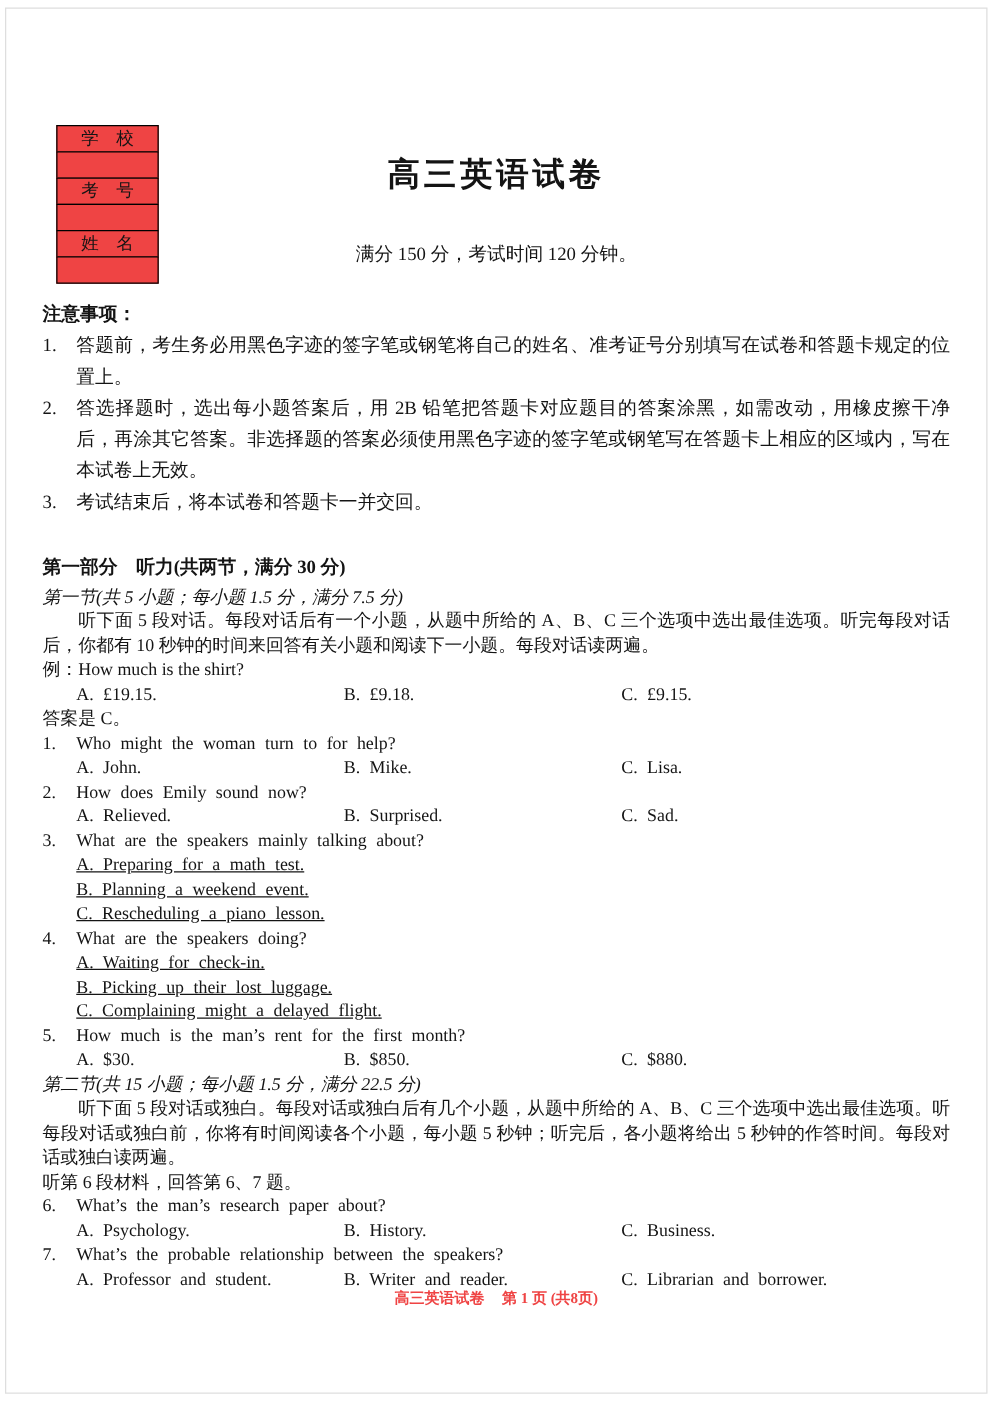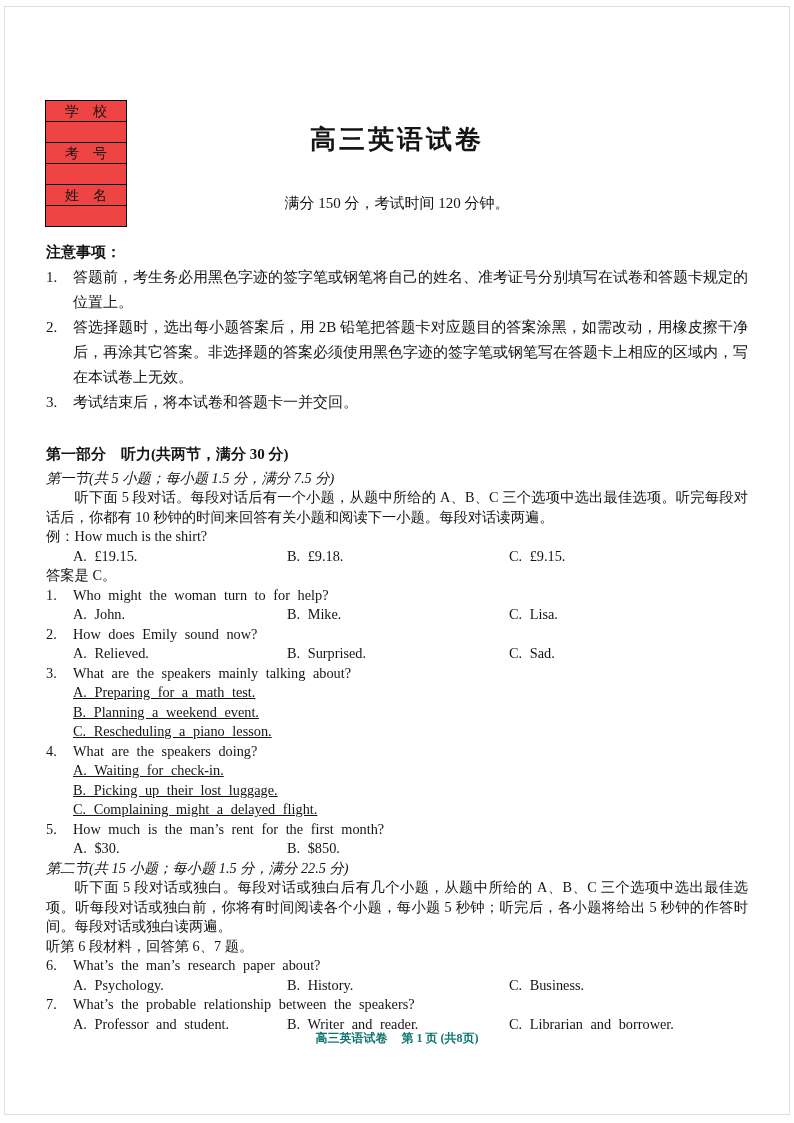--- a/index.html
+++ b/index.html
@@ -46,21 +46,21 @@
     letter-spacing: 3px;
   }
   .exam-subtitle {
     position: absolute;
     left: 0; right: 0; top: 194px;
     text-align: center;
     font-size: 15px;
   }
 
   
-  .body { padding: 0 46px; }
+  .body { padding: 0 34px; }
 
   .notice { font-size: 15px; line-height: 25px; }
   .notice-heading { font-weight: 700; }
   .notice-item { display: flex; }
   .notice-item .num { flex: none; width: 27px; }
   .notice-item .text { flex: 1; text-align: justify; }
 
   .listening { font-size: 14.3px; line-height: 19.5px; }
   .part-heading { font-weight: 700; font-size: 15px; margin-top: 30px; margin-bottom: 4px; }
   .sec-heading { font-weight: 400; font-style: italic; }
@@ -80,21 +80,21 @@
 
   .options-stack { padding-left: 27px; text-decoration: underline; }
 
   
   .footer {
     position: absolute;
     left: 0; right: 0; top: 1030px;
     text-align: center;
     font-size: 12px;
     font-weight: 700;
-    color: #0f766e;
+    color: #ef4444;
   }
   .footer .gap { display: inline-block; width: 14px; }
 </style>
 </head>
 <body>
 
 <div class="page">
   <div class="scan-frame"></div>
 
   <div class="header">
@@ -182,20 +182,21 @@
         <div class="en">C. Complaining might a delayed flight.</div>
       </div>
 
       <div class="q">
         <span class="qnum">5.</span>
         <span class="qtext en">How much is the man’s rent for the first month?</span>
       </div>
       <div class="options-row">
         <span class="o1 en">A. $30.</span>
         <span class="o2 en">B. $850.</span>
+        <span class="o3 en">C. $880.</span>
       </div>
 
       <div class="sec-heading">第二节(共 15 小题；每小题 1.5 分，满分 22.5 分)</div>
       <p class="para indent">听下面 5 段对话或独白。每段对话或独白后有几个小题，从题中所给的 A、B、C 三个选项中选出最佳选项。听每段对话或独白前，你将有时间阅读各个小题，每小题 5 秒钟；听完后，各小题将给出 5 秒钟的作答时间。每段对话或独白读两遍。</p>
       <div>听第 6 段材料，回答第 6、7 题。</div>
 
       <div class="q">
         <span class="qnum">6.</span>
         <span class="qtext en">What’s the man’s research paper about?</span>
       </div>

